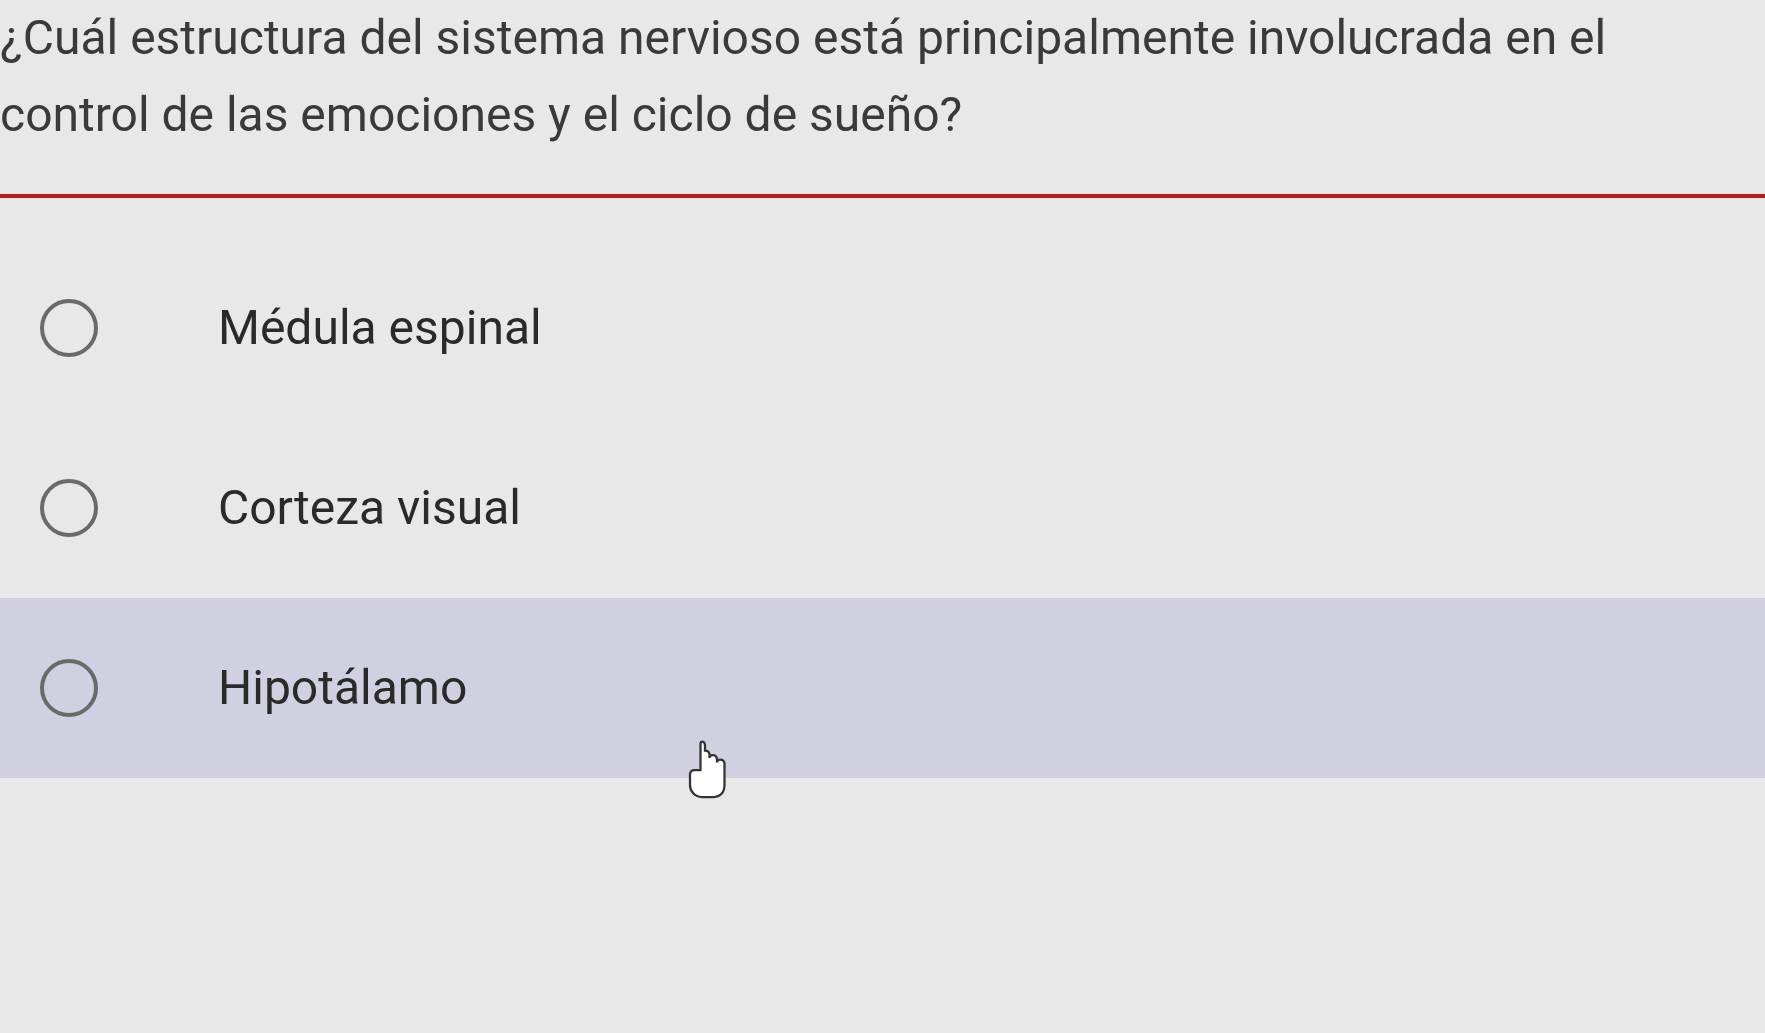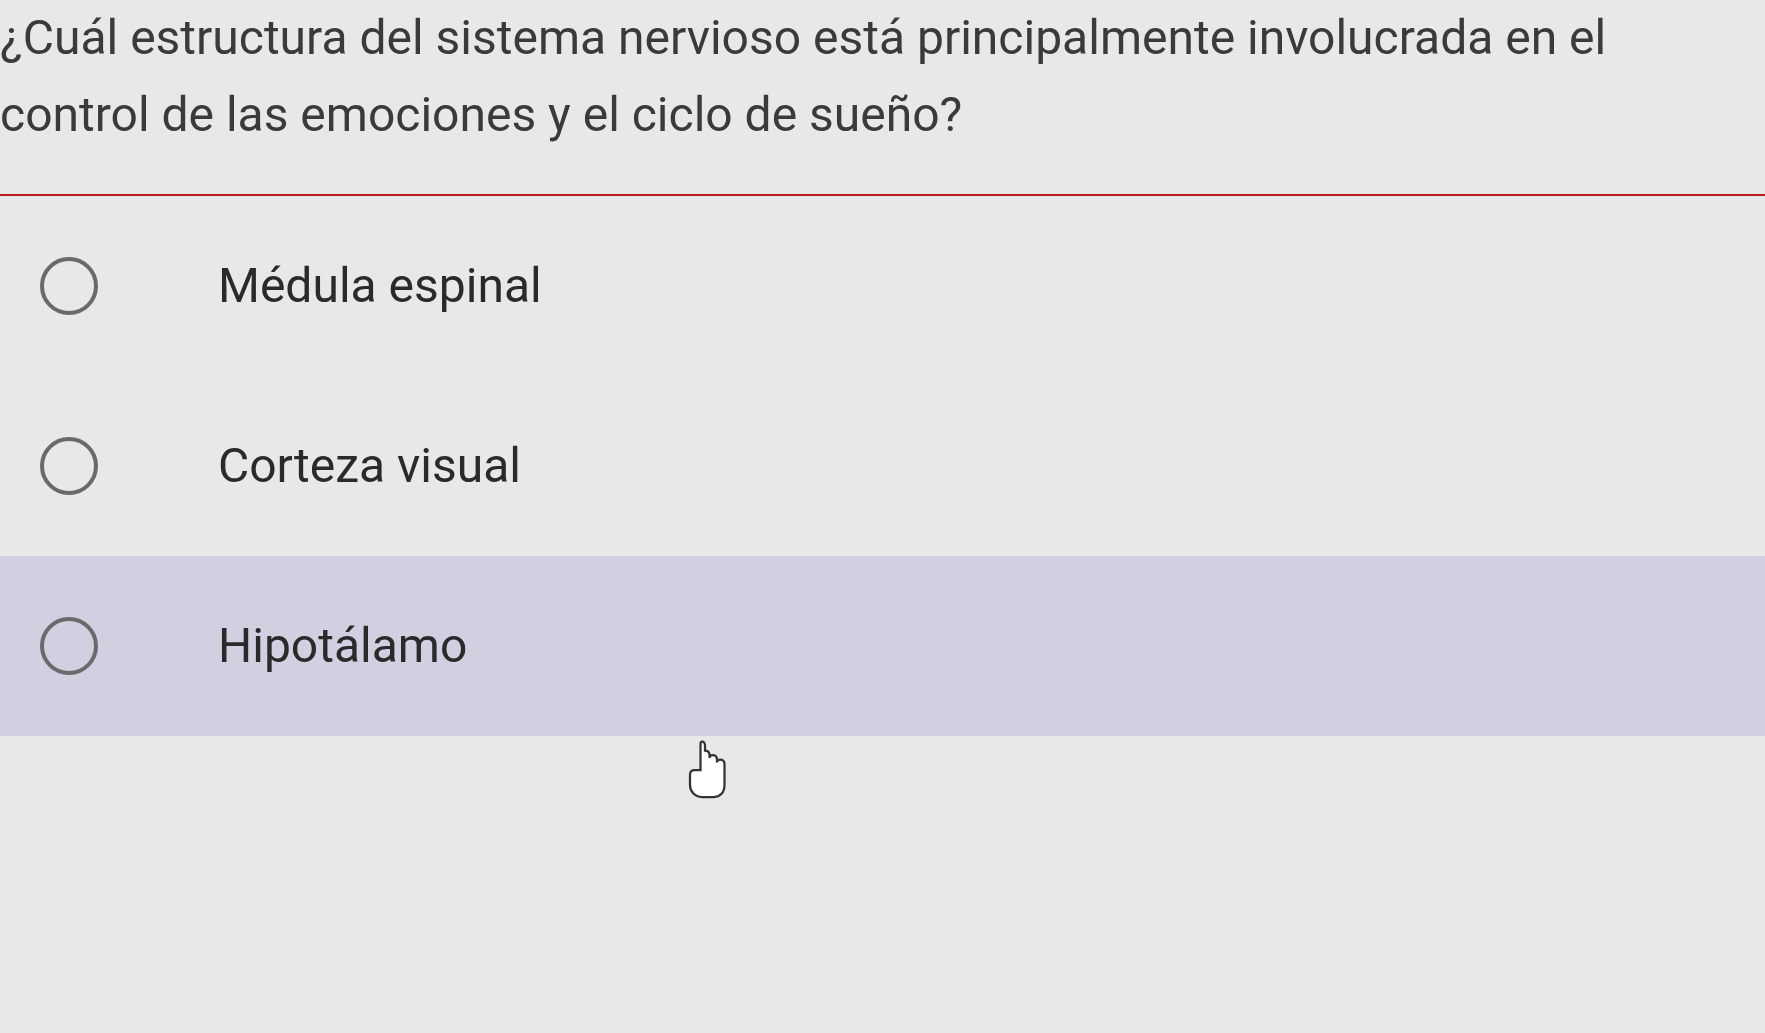--- a/index.html
+++ b/index.html
@@ -17,23 +17,24 @@
     .question-container {
       width: 100%;
       height: 100%;
     }
     .question-text {
       padding: 0 20px 40px 0;
       font-size: 48px;
       color: #3a3a3a;
       line-height: 1.6;
       font-weight: 400;
-      border-bottom: 2px solid #b91c1c;
+      border-bottom: 4px solid #b91c1c;
     }
     .options-list {
+      padding-top: 40px;
     }
     .option-row {
       display: flex;
       align-items: center;
       padding: 50px 40px;
       min-height: 180px;
       cursor: pointer;
     }
     .option-row.hovered {
       background: #d0d0e0;

